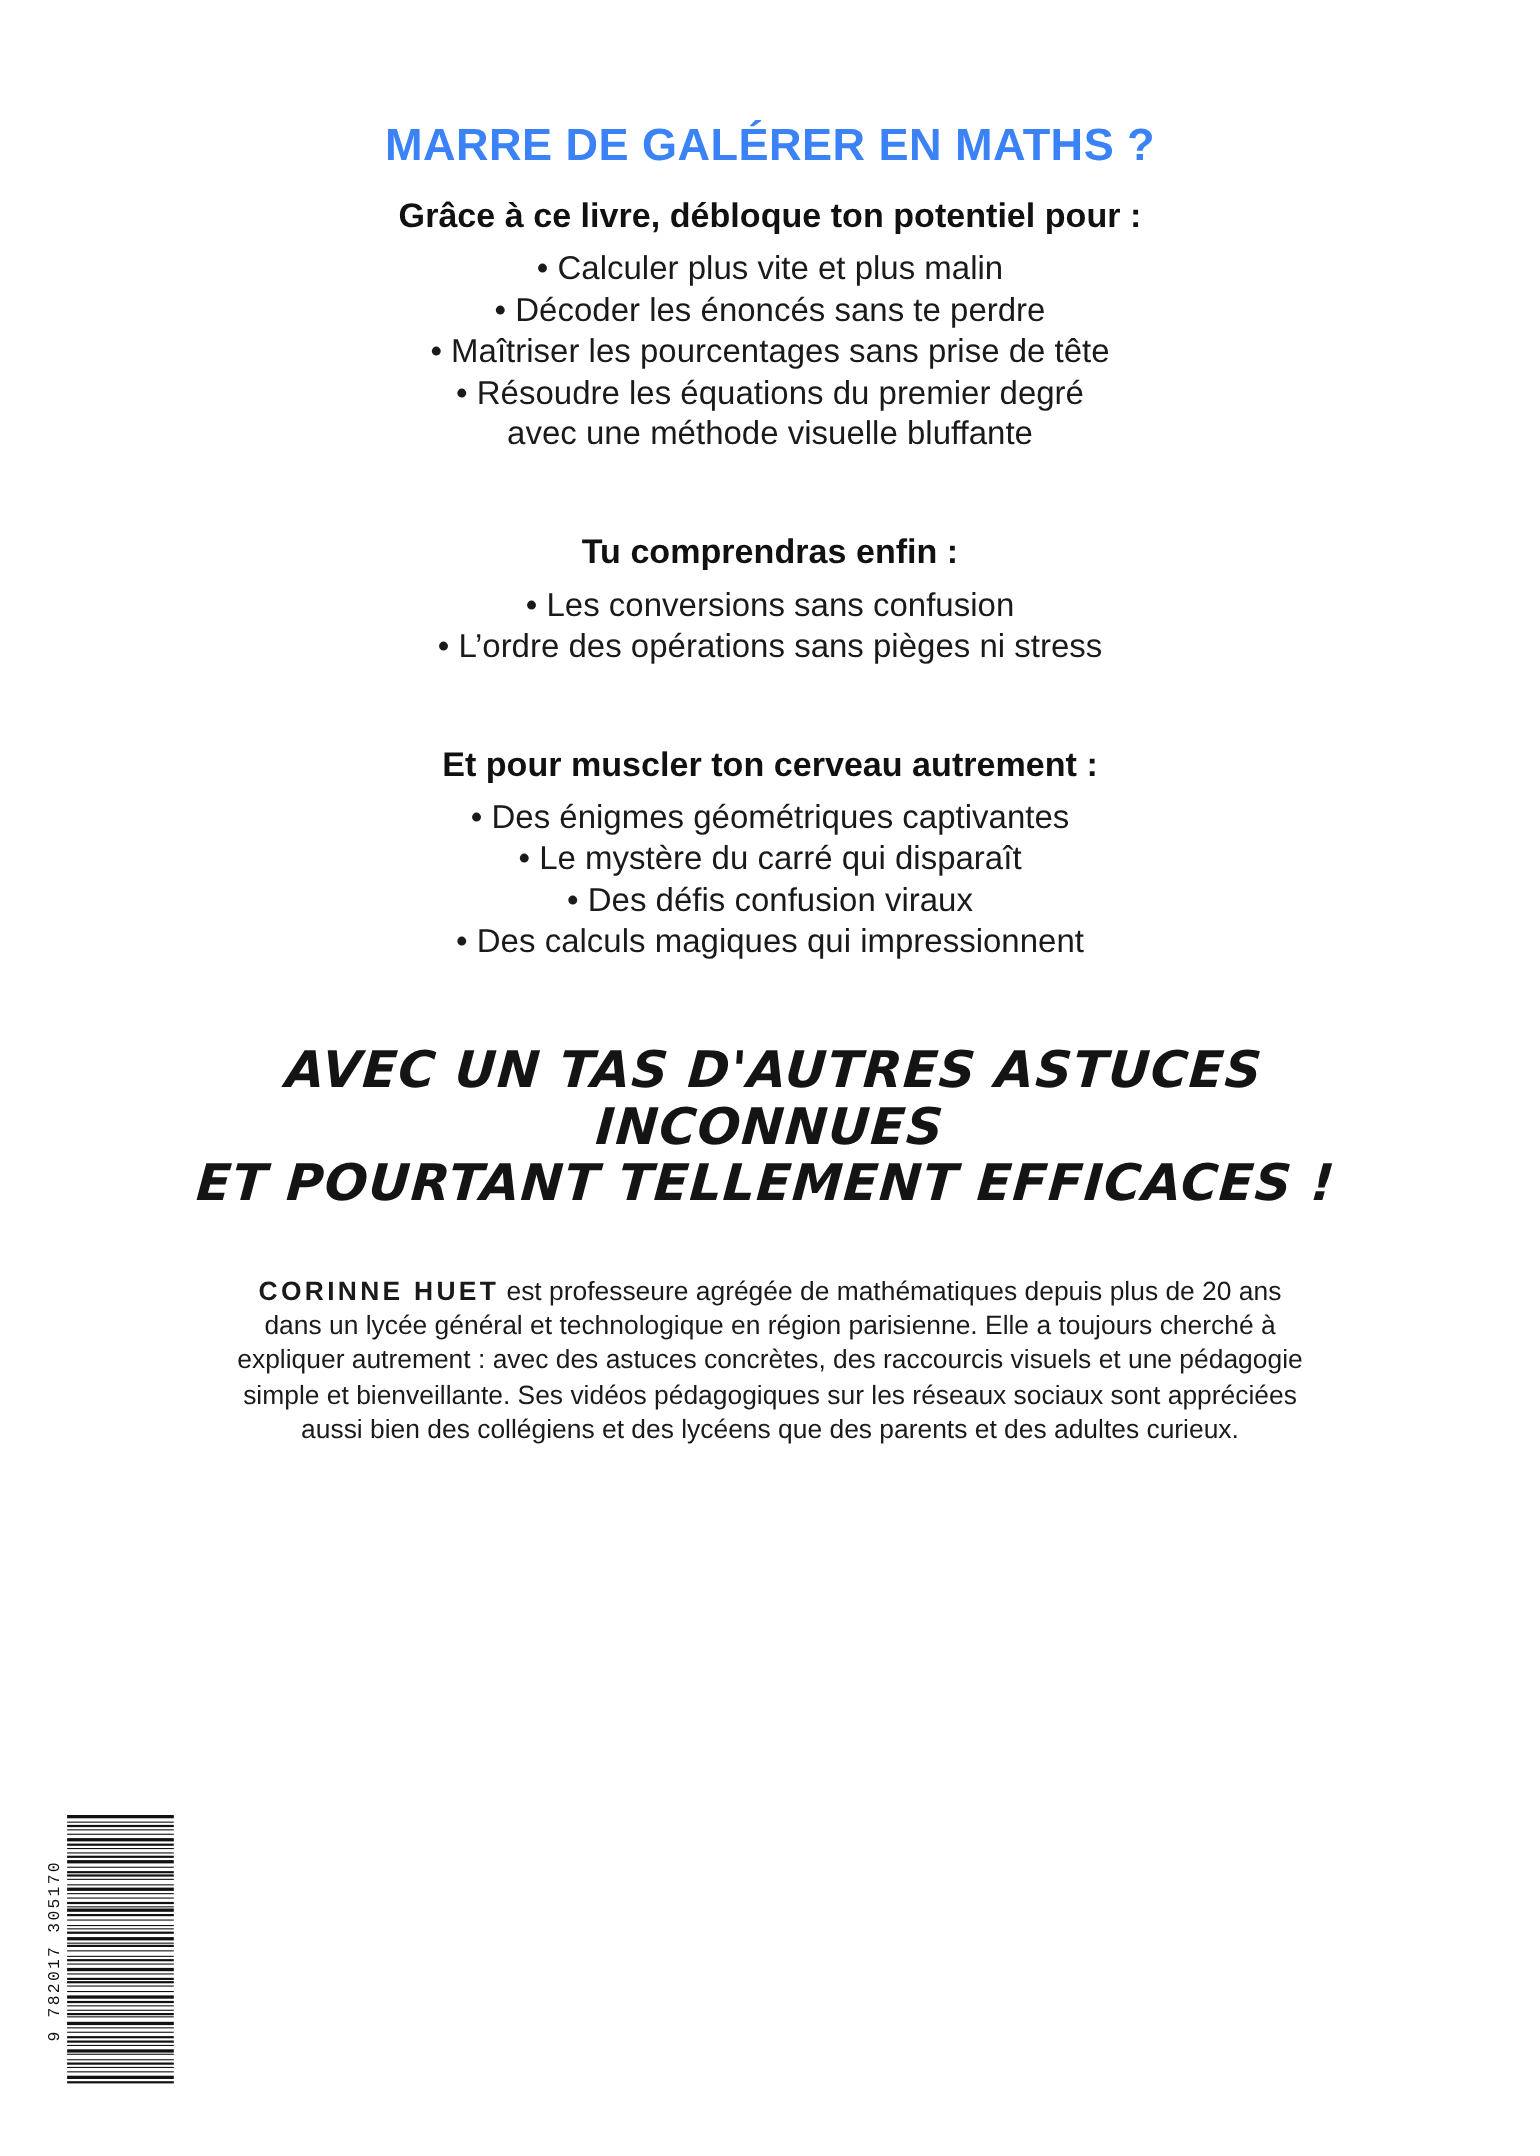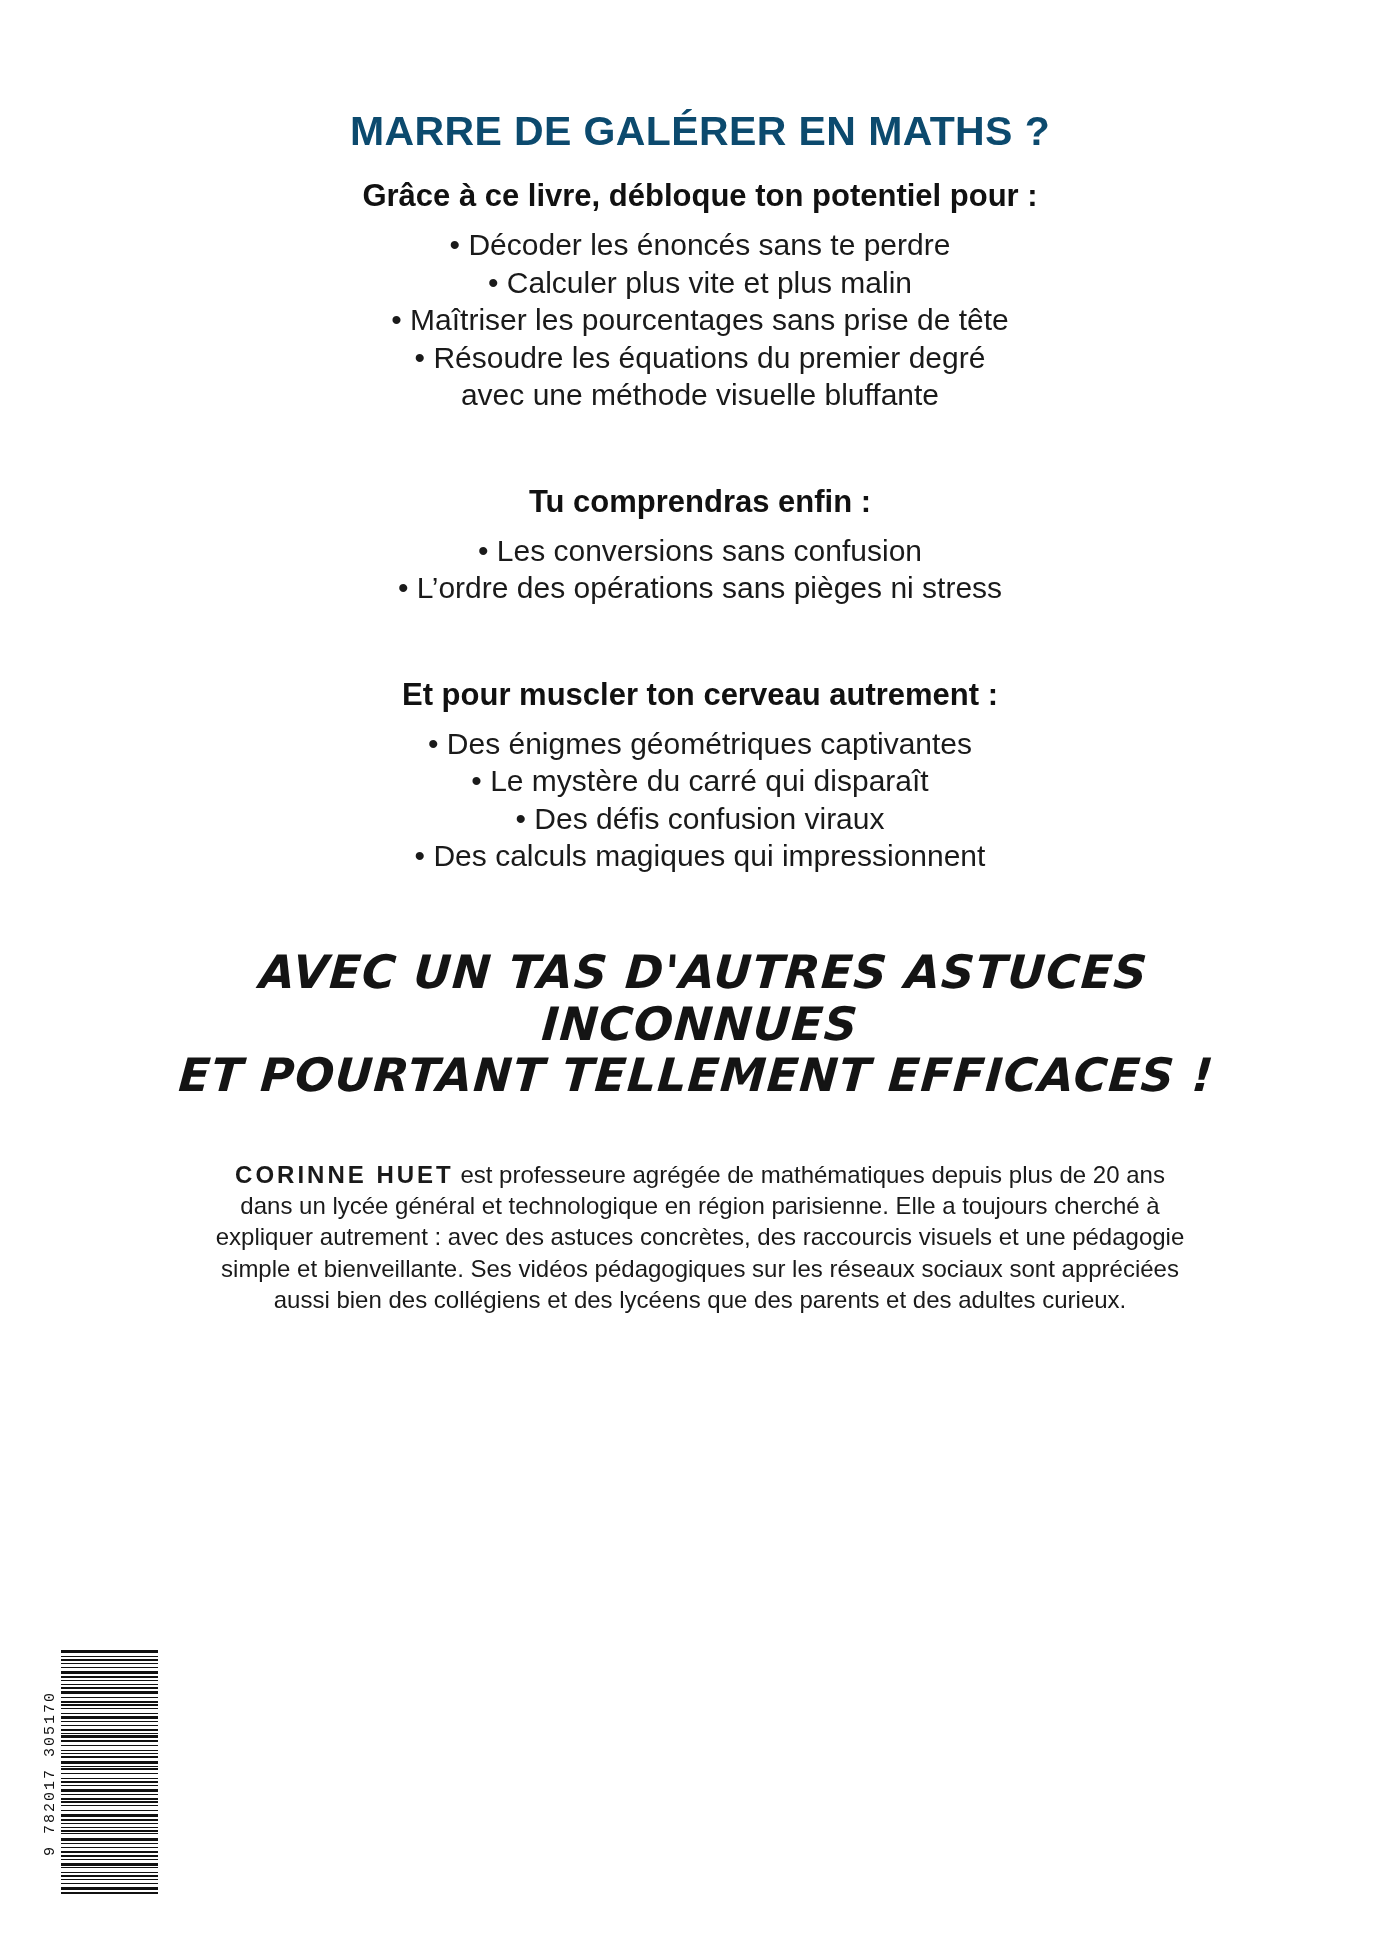--- a/index.html
+++ b/index.html
@@ -31,21 +31,21 @@
     top: 0;
     width: 1060px;
     text-align: center;
   }
 
   .headline {
     margin-top: 108px;
     font-size: 41px;
     font-weight: bold;
     letter-spacing: 0.4px;
-    color: #0c4a6e;
+    color: #3b82f6;
   }
 
   .block {
     margin-top: 23px;
   }
   .block.gap-lg { margin-top: 70px; }
 
   .block-title {
     font-size: 31px;
     font-weight: bold;
@@ -135,22 +135,22 @@
 
 <div class="page">
 
   <div class="content">
 
     <div class="headline">MARRE DE GALÉRER EN MATHS ?</div>
 
     <div class="block">
       <div class="block-title">Grâce à ce livre, débloque ton potentiel pour :</div>
       <ul class="bullet-list">
+        <li>• Calculer plus vite et plus malin</li>
         <li>• Décoder les énoncés sans te perdre</li>
-        <li>• Calculer plus vite et plus malin</li>
         <li>• Maîtriser les pourcentages sans prise de tête</li>
         <li>• Résoudre les équations du premier degré</li>
         <li class="cont">avec une méthode visuelle bluffante</li>
       </ul>
     </div>
 
     <div class="block gap-lg">
       <div class="block-title">Tu comprendras enfin :</div>
       <ul class="bullet-list">
         <li>• Les conversions sans confusion</li>

